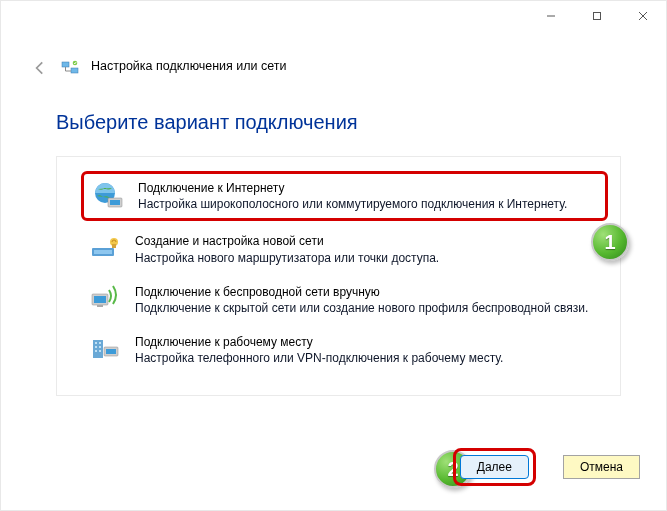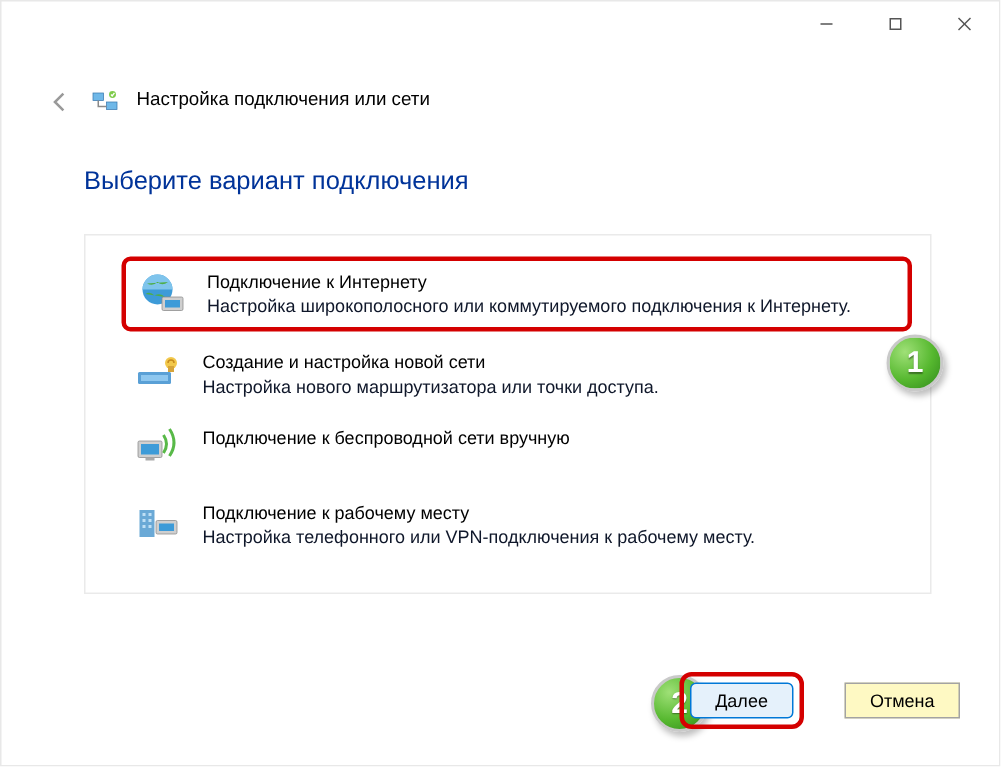--- a/index.html
+++ b/index.html
@@ -61,21 +61,21 @@
     width: 18px; height: 18px;
     display: inline-flex;
     align-items: center; justify-content: center;
   }
   .hdr-icon svg { width: 18px; height: 18px; }
   
   .heading {
     position: absolute;
     top: 110px;
     left: 55px;
-    font-size: 17px;
+    font-size: 20px;
     color: #003399;
   }
   
   .opts {
     position: absolute;
     top: 155px;
     left: 55px;
     width: 565px;
     height: 240px;
     border: 1px solid #eaeaea;
@@ -247,20 +247,21 @@
         <svg viewBox="0 0 32 32">
           <rect x="3" y="10" width="16" height="11" rx="1" fill="#cfcfcf" stroke="#888" stroke-width="0.5"></rect>
           <rect x="5" y="12" width="12" height="7" fill="#3d9bd8"></rect>
           <rect x="8" y="21" width="6" height="2" fill="#aaa"></rect>
           <path d="M20 18 q4 -6 0 -12" fill="none" stroke="#58b948" stroke-width="2"></path>
           <path d="M24 20 q6 -9 0 -18" fill="none" stroke="#58b948" stroke-width="2"></path>
         </svg>
       </span>
       <span class="txt">
         <div class="title">Подключение к беспроводной сети вручную</div>
+        <div class="desc">Подключение к скрытой сети или создание нового профиля беспроводной связи.</div>
       </span>
     </div>
 
     <div class="option">
       <span class="icon">
         <svg viewBox="0 0 32 32">
           <rect x="4" y="6" width="10" height="18" fill="#6aa9d6"></rect>
           <rect x="6" y="8" width="2" height="2" fill="#bfe0f5"></rect>
           <rect x="10" y="8" width="2" height="2" fill="#bfe0f5"></rect>
           <rect x="6" y="12" width="2" height="2" fill="#bfe0f5"></rect>

